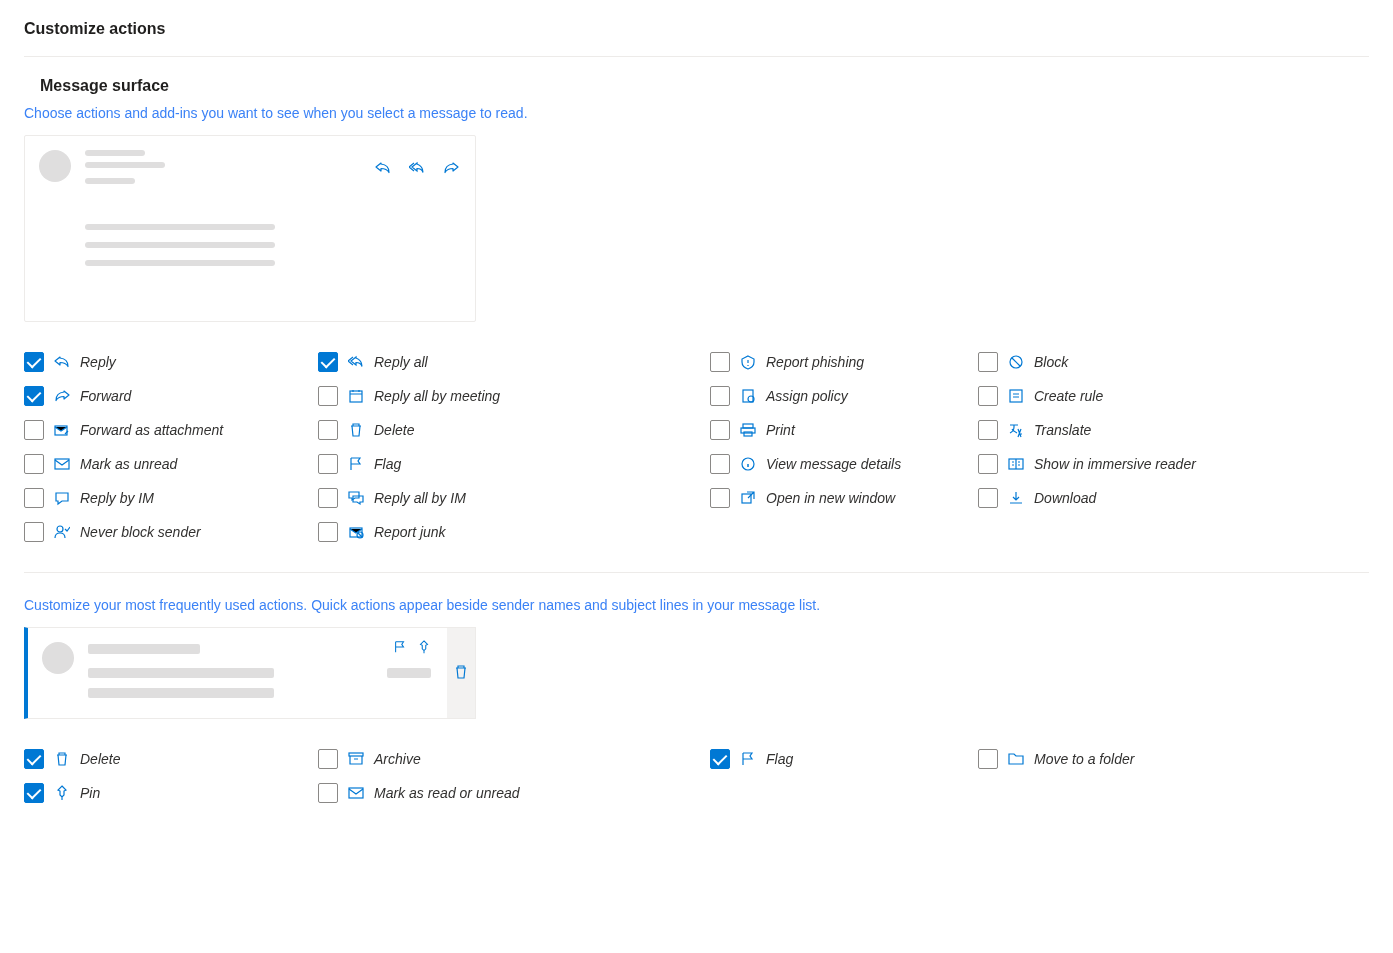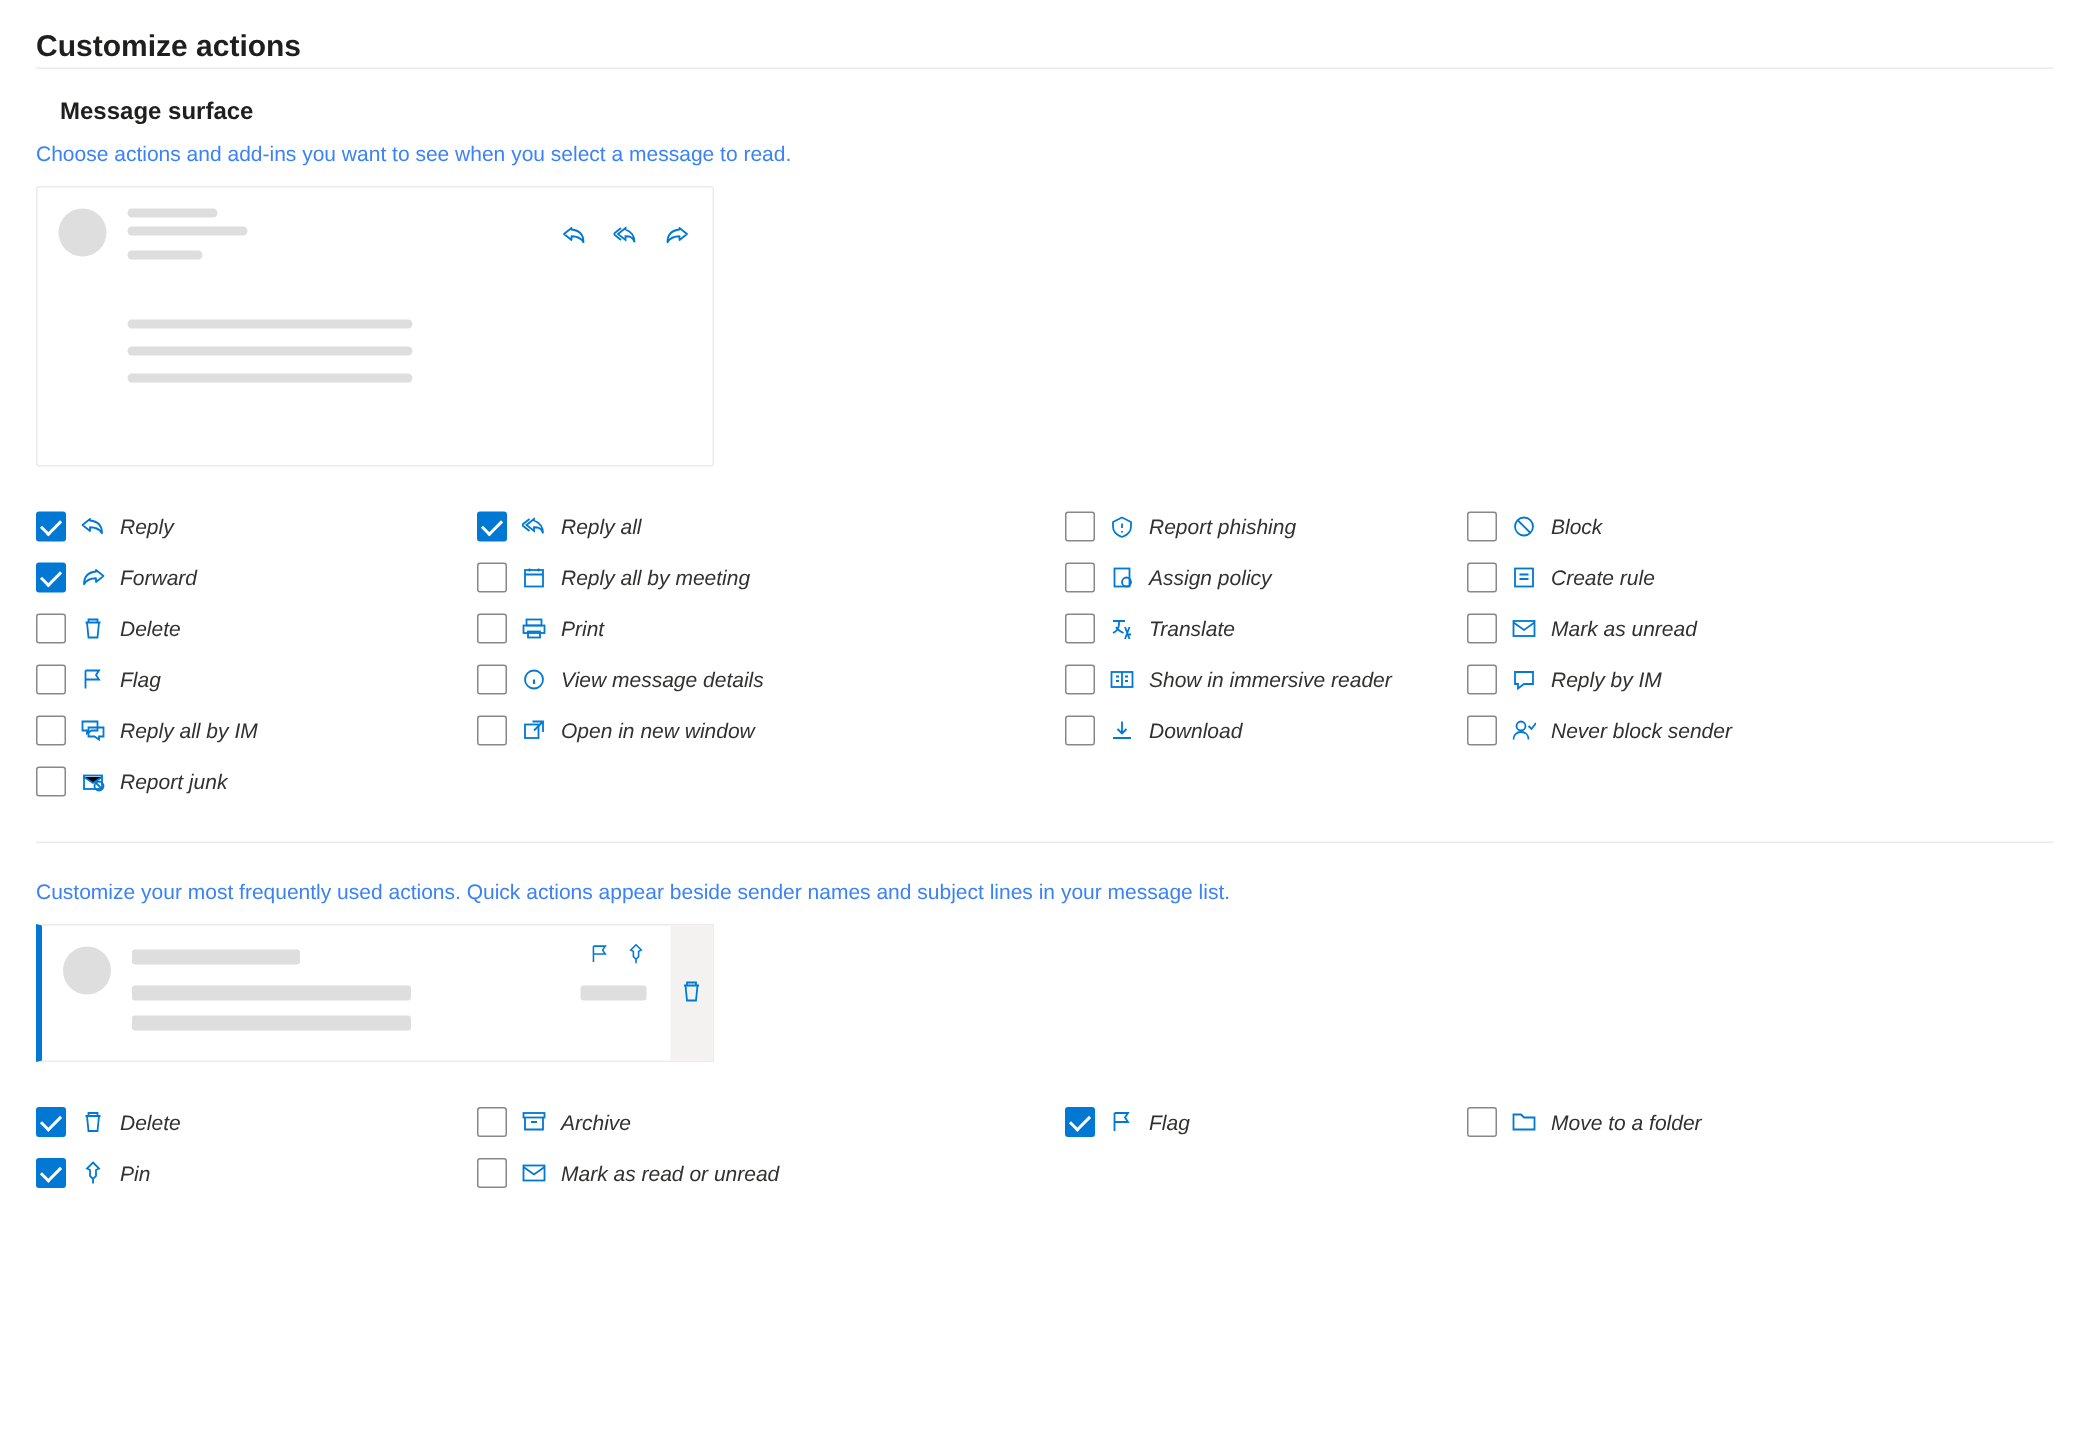--- a/index.html
+++ b/index.html
@@ -7,24 +7,24 @@
     margin: 0;
     font-family: "Segoe UI", -apple-system, BlinkMacSystemFont, sans-serif;
     font-size: 14px;
     color: #323130;
     background: #fff;
   }
   .page {
     padding: 20px 24px;
   }
   .page-title {
-    font-size: 20px;
+    font-size: 16px;
     font-weight: 600;
     color: #201f1e;
-    margin: 0 0 2px 0;
+    margin: 0 0 18px 0;
   }
   hr.sep {
     border: none;
     border-top: 1px solid #edebe9;
     margin: 0 0 20px 0;
   }
   .section-title {
     font-size: 16px;
     font-weight: 600;
     color: #201f1e;
@@ -334,20 +334,29 @@
           <svg viewBox="0 0 16 16">
             <use href="#i-rule"></use>
           </svg>
         </span>
         <span class="lbl">Create rule</span>
       </div>
       <div class="opt">
         <div class="chk"></div>
         <span class="ico">
           <svg viewBox="0 0 16 16">
+            <use href="#i-attach-mail"></use>
+          </svg>
+        </span>
+        <span class="lbl">Forward as attachment</span>
+      </div>
+      <div class="opt">
+        <div class="chk"></div>
+        <span class="ico">
+          <svg viewBox="0 0 16 16">
             <use href="#i-trash"></use>
           </svg>
         </span>
         <span class="lbl">Delete</span>
       </div>
       <div class="opt">
         <div class="chk"></div>
         <span class="ico">
           <svg viewBox="0 0 16 16">
             <use href="#i-print"></use>

